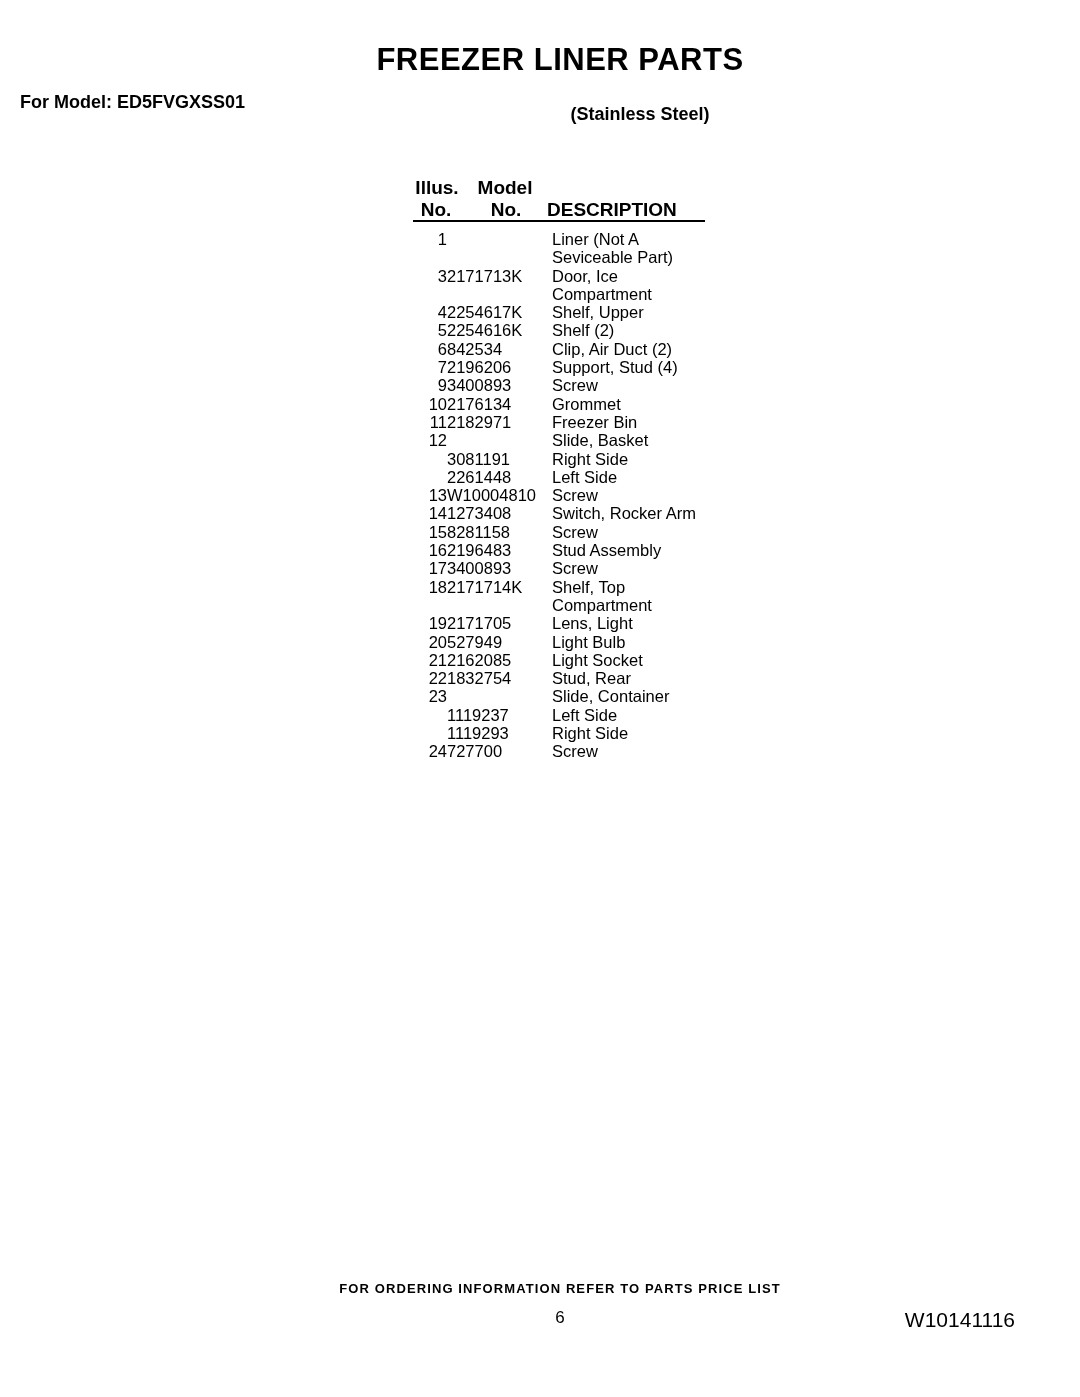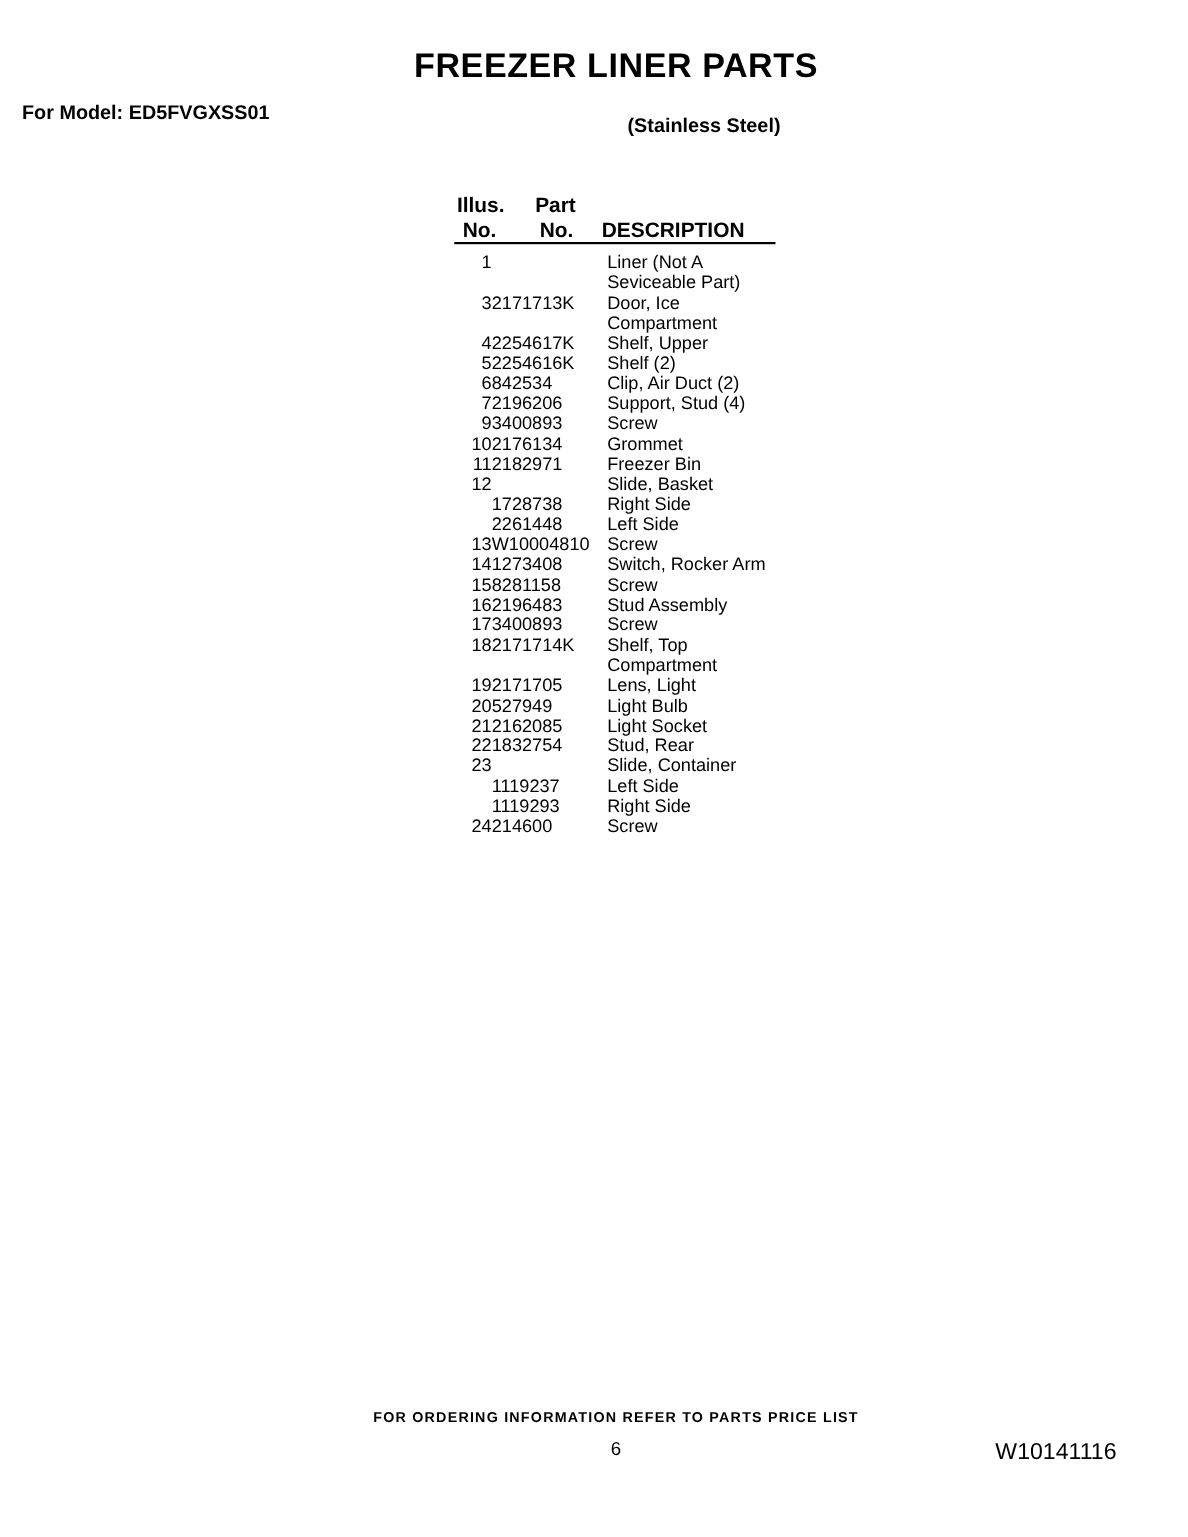--- a/index.html
+++ b/index.html
@@ -116,21 +116,21 @@
 
 <div class="page">
 
   <h1 class="doc-title">FREEZER LINER PARTS</h1>
 
   <div class="model-line">For Model: ED5FVGXSS01</div>
 
   <div class="finish-line">(Stainless Steel)</div>
 
   <div class="th centered" style="left:417px; top:177px;">Illus.</div>
-  <div class="th centered" style="left:485px; top:177px;">Part</div>
+  <div class="th centered" style="left:485px; top:177px;">Model</div>
   <div class="th centered" style="left:416px; top:199px;">No.</div>
   <div class="th centered" style="left:486px; top:199px;">No.</div>
   <div class="th" style="left:527px; top:199px;">DESCRIPTION</div>
 
   <div class="header-rule"></div>
 
   <div class="table-body">
       <div class="row">
         <div class="cell-illus">1</div>
         <div class="cell-part"></div>
@@ -178,21 +178,21 @@
         <div class="cell-part">2182971</div>
         <div class="cell-desc">Freezer Bin</div>
       </div>
       <div class="row">
         <div class="cell-illus">12</div>
         <div class="cell-part"></div>
         <div class="cell-desc">Slide, Basket</div>
       </div>
       <div class="row">
         <div class="cell-illus"></div>
-        <div class="cell-part">1728738</div>
+        <div class="cell-part">3081191</div>
         <div class="cell-desc">Right Side</div>
       </div>
       <div class="row">
         <div class="cell-illus"></div>
         <div class="cell-part">2261448</div>
         <div class="cell-desc">Left Side</div>
       </div>
       <div class="row">
         <div class="cell-illus">13</div>
         <div class="cell-part">W10004810</div>
@@ -254,21 +254,21 @@
         <div class="cell-part">1119237</div>
         <div class="cell-desc">Left Side</div>
       </div>
       <div class="row">
         <div class="cell-illus"></div>
         <div class="cell-part">1119293</div>
         <div class="cell-desc">Right Side</div>
       </div>
       <div class="row">
         <div class="cell-illus">24</div>
-        <div class="cell-part">214600</div>
+        <div class="cell-part">727700</div>
         <div class="cell-desc">Screw</div>
       </div>
     </div>
 
   <div class="ordering-note">FOR ORDERING INFORMATION REFER TO PARTS PRICE LIST</div>
 
   <div class="page-number">6</div>
 
   <div class="doc-number">W10141116</div>
 

